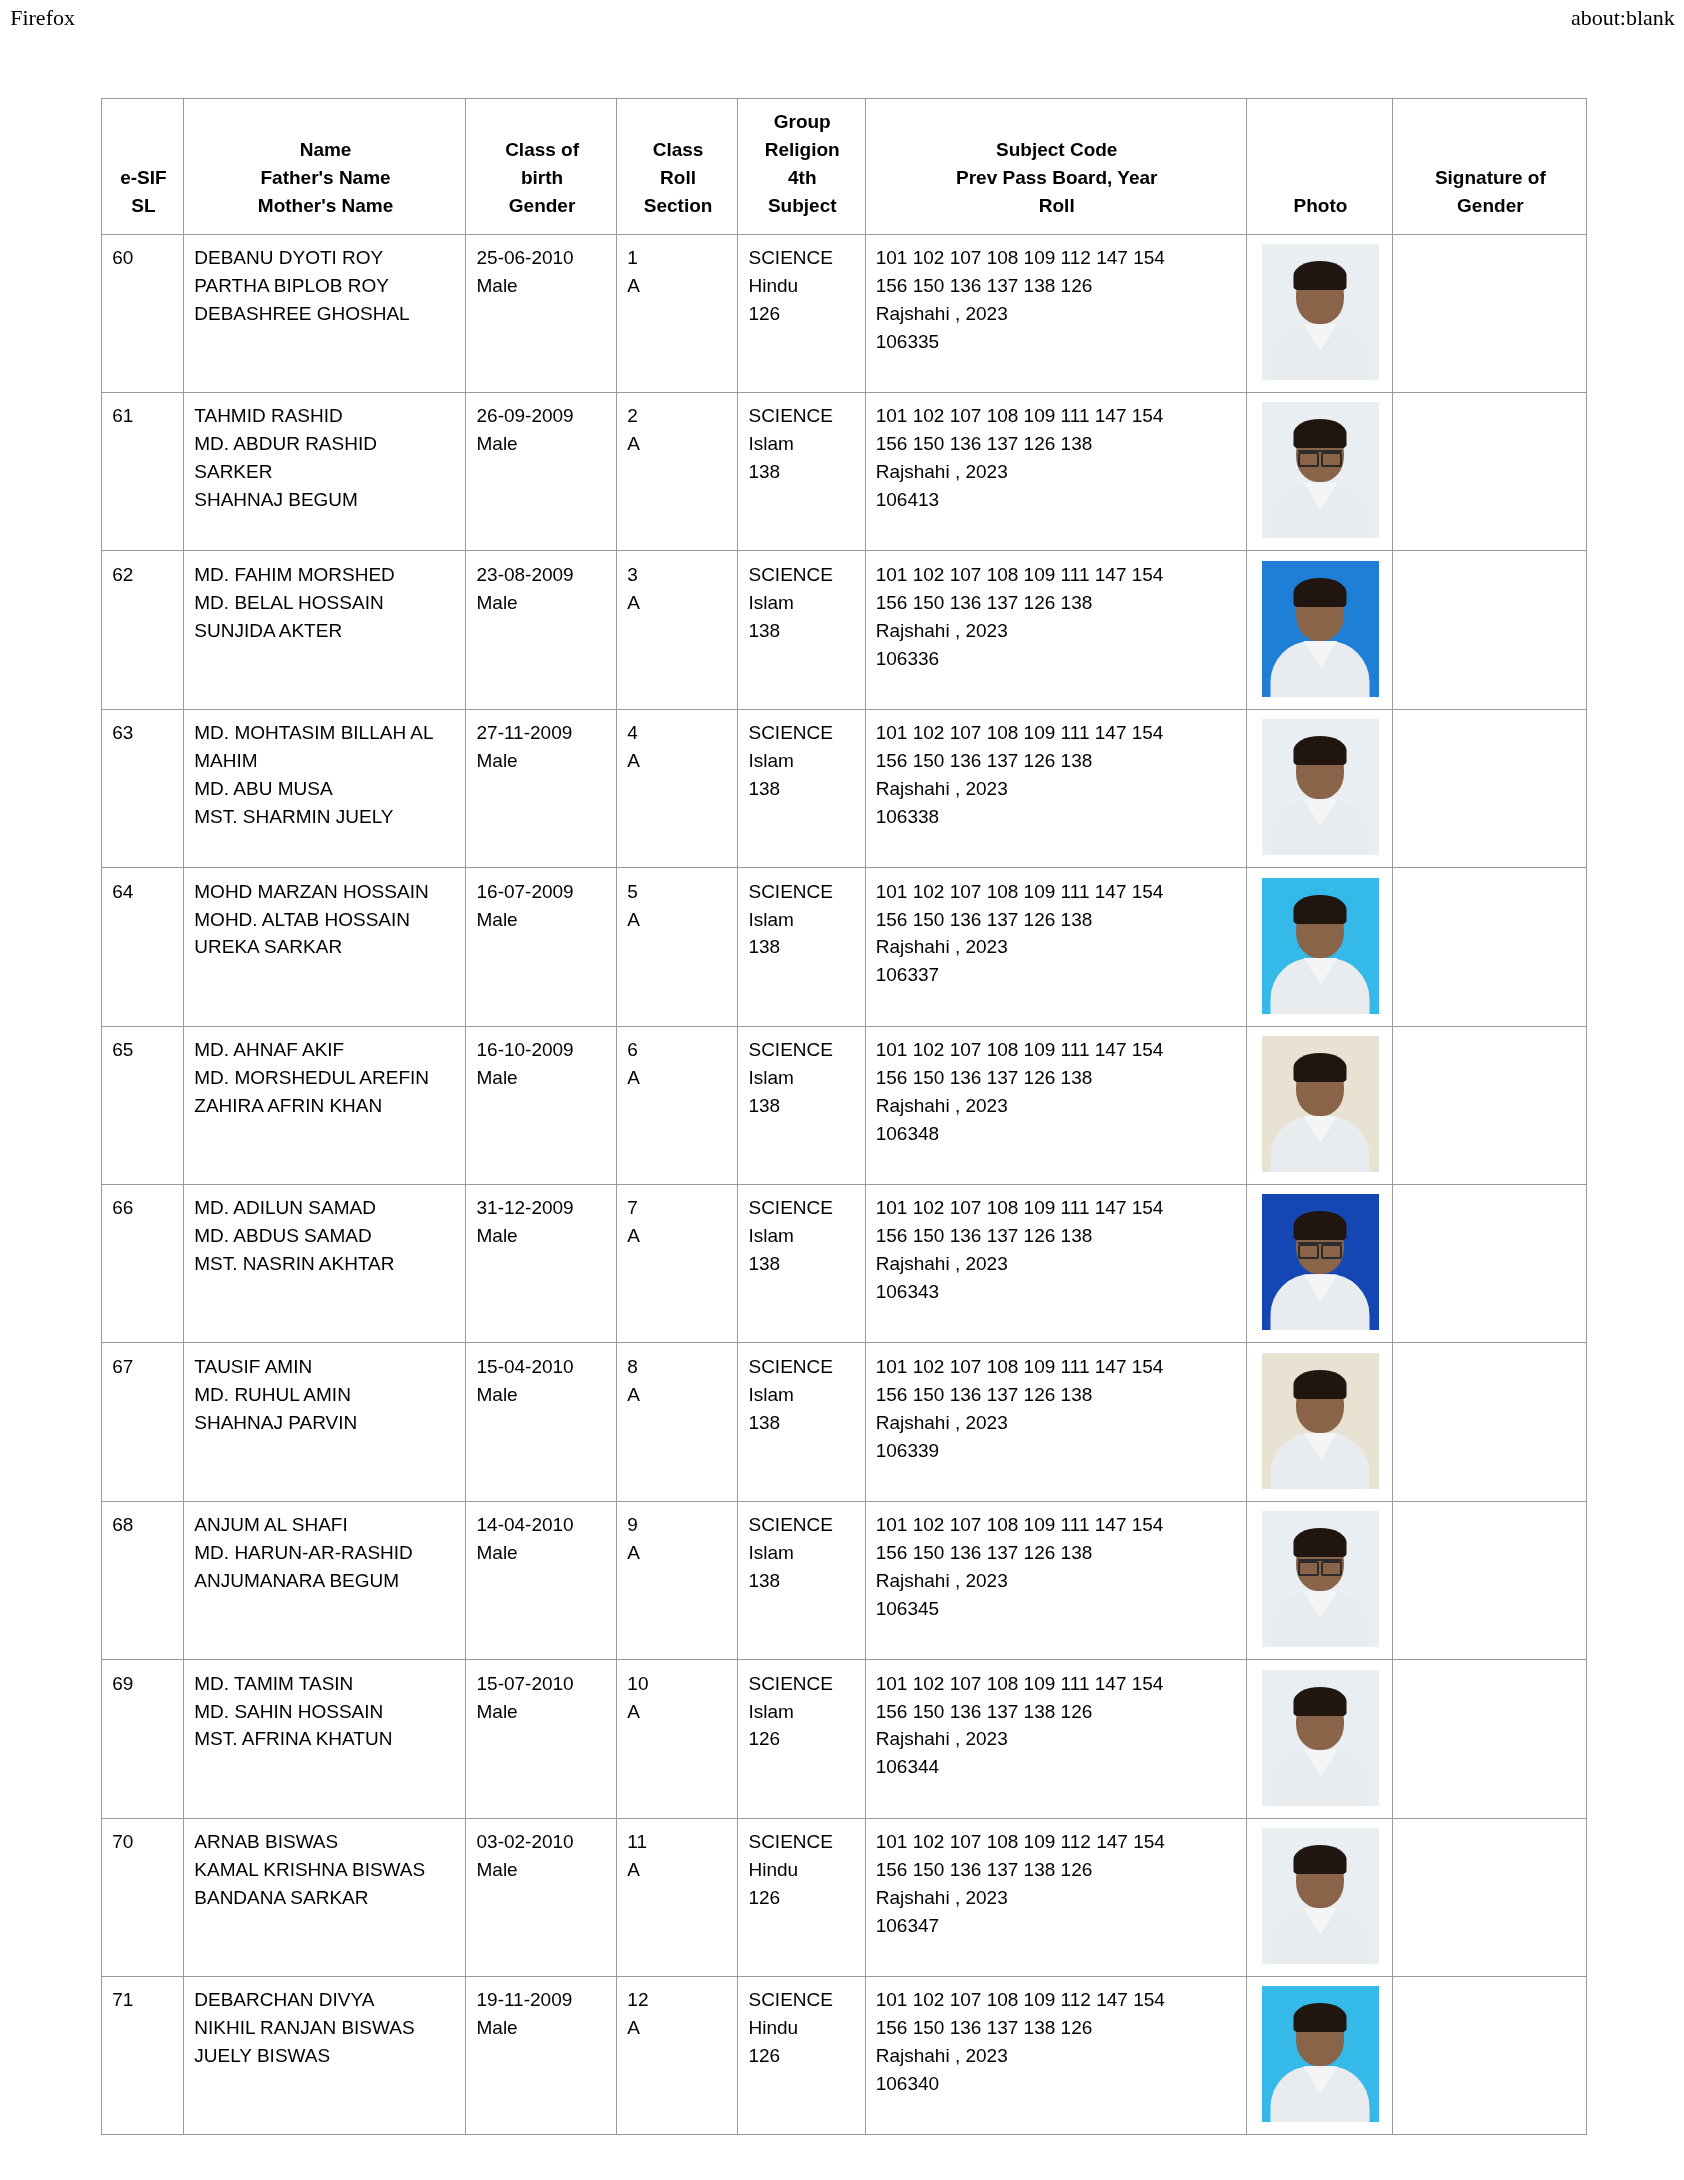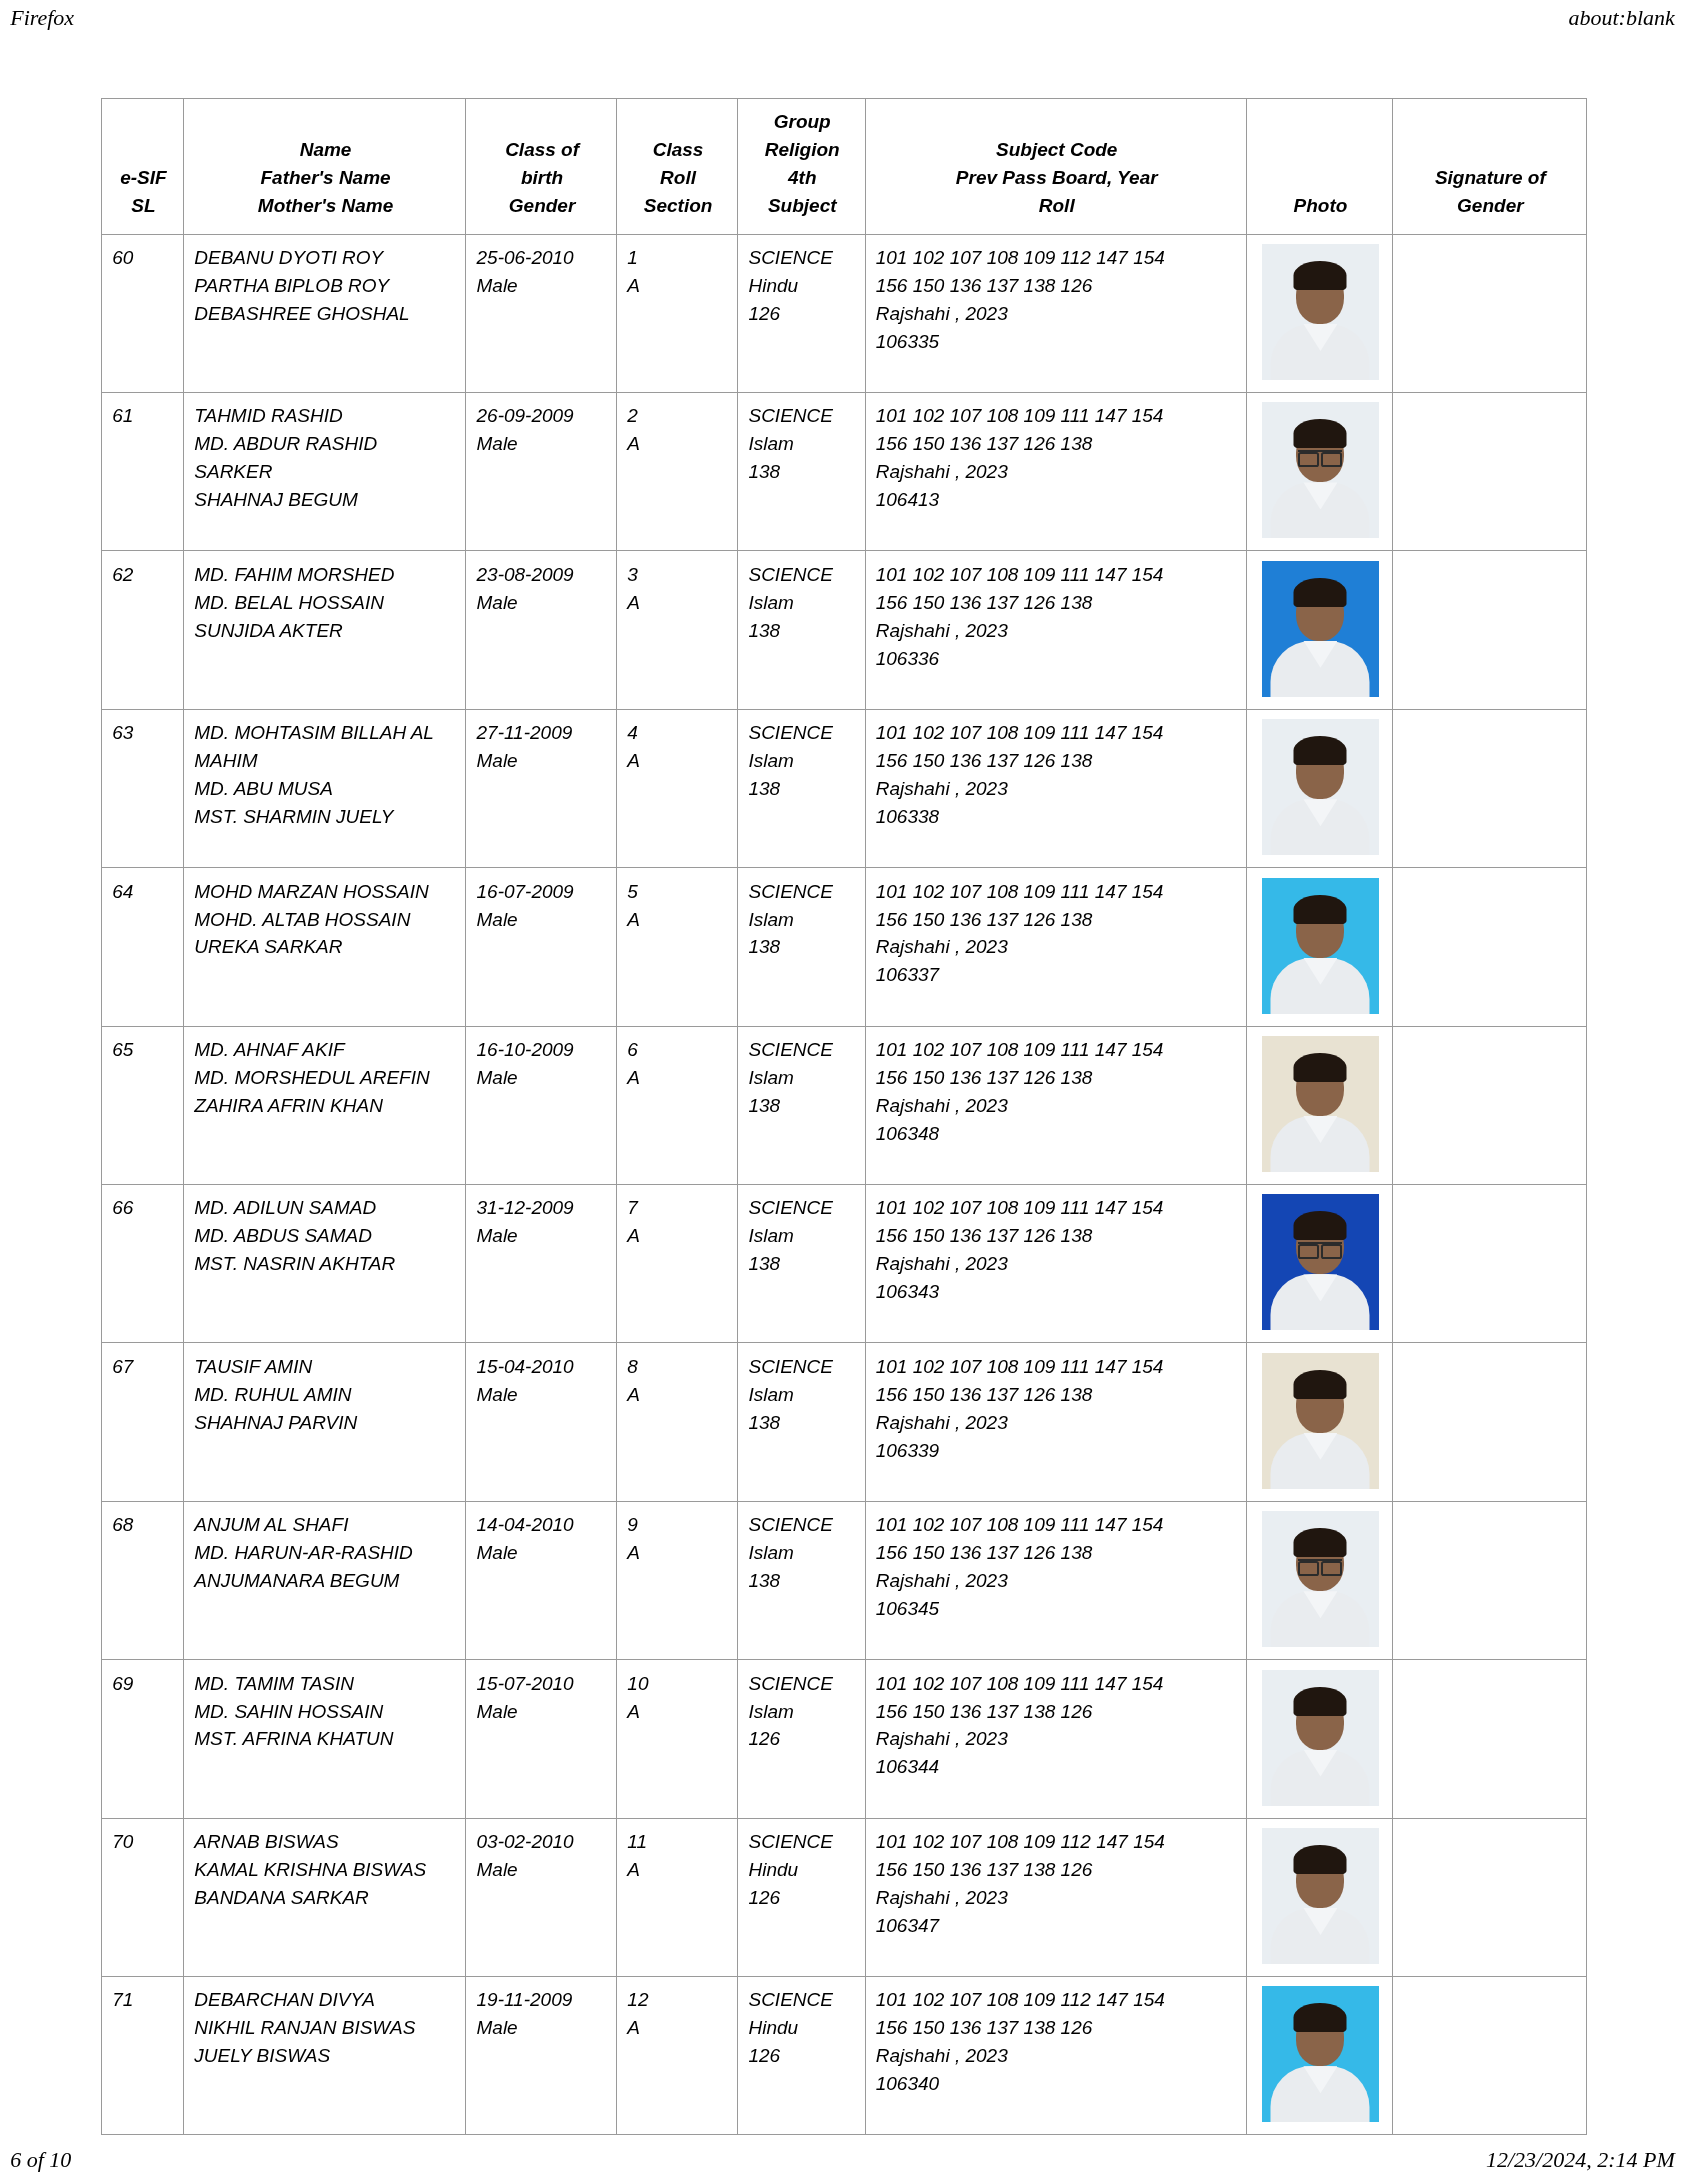--- a/index.html
+++ b/index.html
@@ -12,21 +12,20 @@
   body {
     width: 1685px;
     min-height: 2181px;
     position: relative;
   }
   .page {
     width: 1685px;
     min-height: 2181px;
     position: relative;
     padding: 0;
-    font-style: italic;
   }
   
   .print-header, .print-footer {
     position: absolute;
     left: 0;
     width: 1685px;
     display: flex;
     justify-content: space-between;
     align-items: center;
     font-family: "Liberation Serif", serif;
@@ -677,19 +676,15 @@
                 <div class="ph-head"></div>
                 <div class="ph-hair"></div>
               </div>
             </td>
             <td>&nbsp;</td>
           </tr>
         </tbody>
     </table>
   </div>
 
-  <div class="print-footer">
-    <span class="footer-left">6 of 10</span>
-    <span class="footer-right">12/23/2024, 2:14 PM</span>
-  </div>
 
 </div>
 
 
 </body></html>

